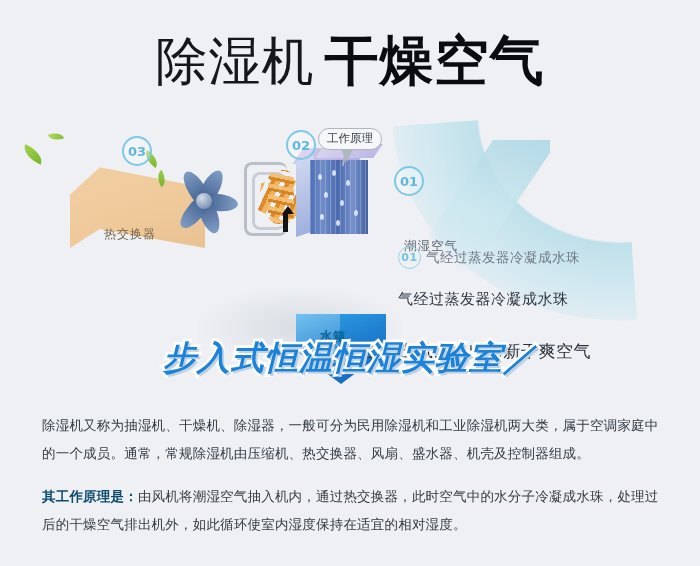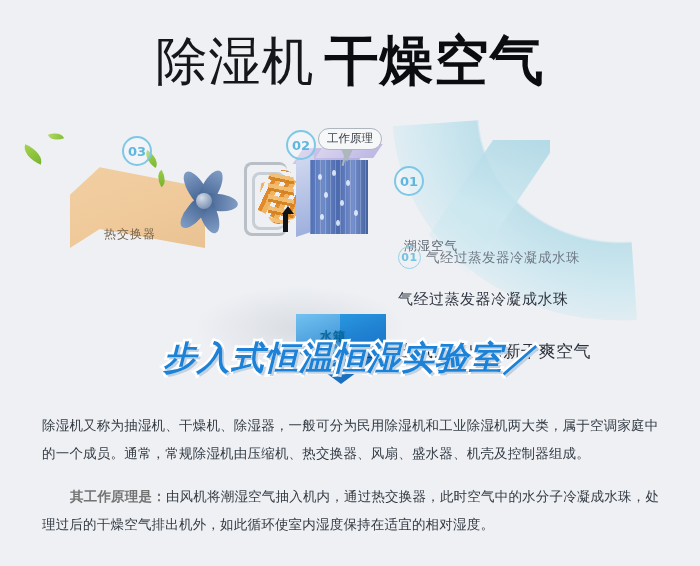--- a/index.html
+++ b/index.html
@@ -204,21 +204,21 @@
   }
 
   
   .body-text{
     position:absolute;left:42px;top:412px;width:620px;
     color:#333a42;font-size:13.5px;line-height:2.05;
     letter-spacing:.2px;
   }
   .para{margin:0 0 12px 0;}
   .para.p2{margin-top:16px;}
-  .lead{font-weight:bold;color:#737373;margin-left:28px;}
+  .lead{font-weight:bold;color:#0c4a6e;}
 </style>
 </head>
 <body>
 
 <div class="page">
 
   <div class="title-wrap">
     <span class="title-a">除湿机</span>
     <span class="title-b">干燥空气</span>
   </div>

